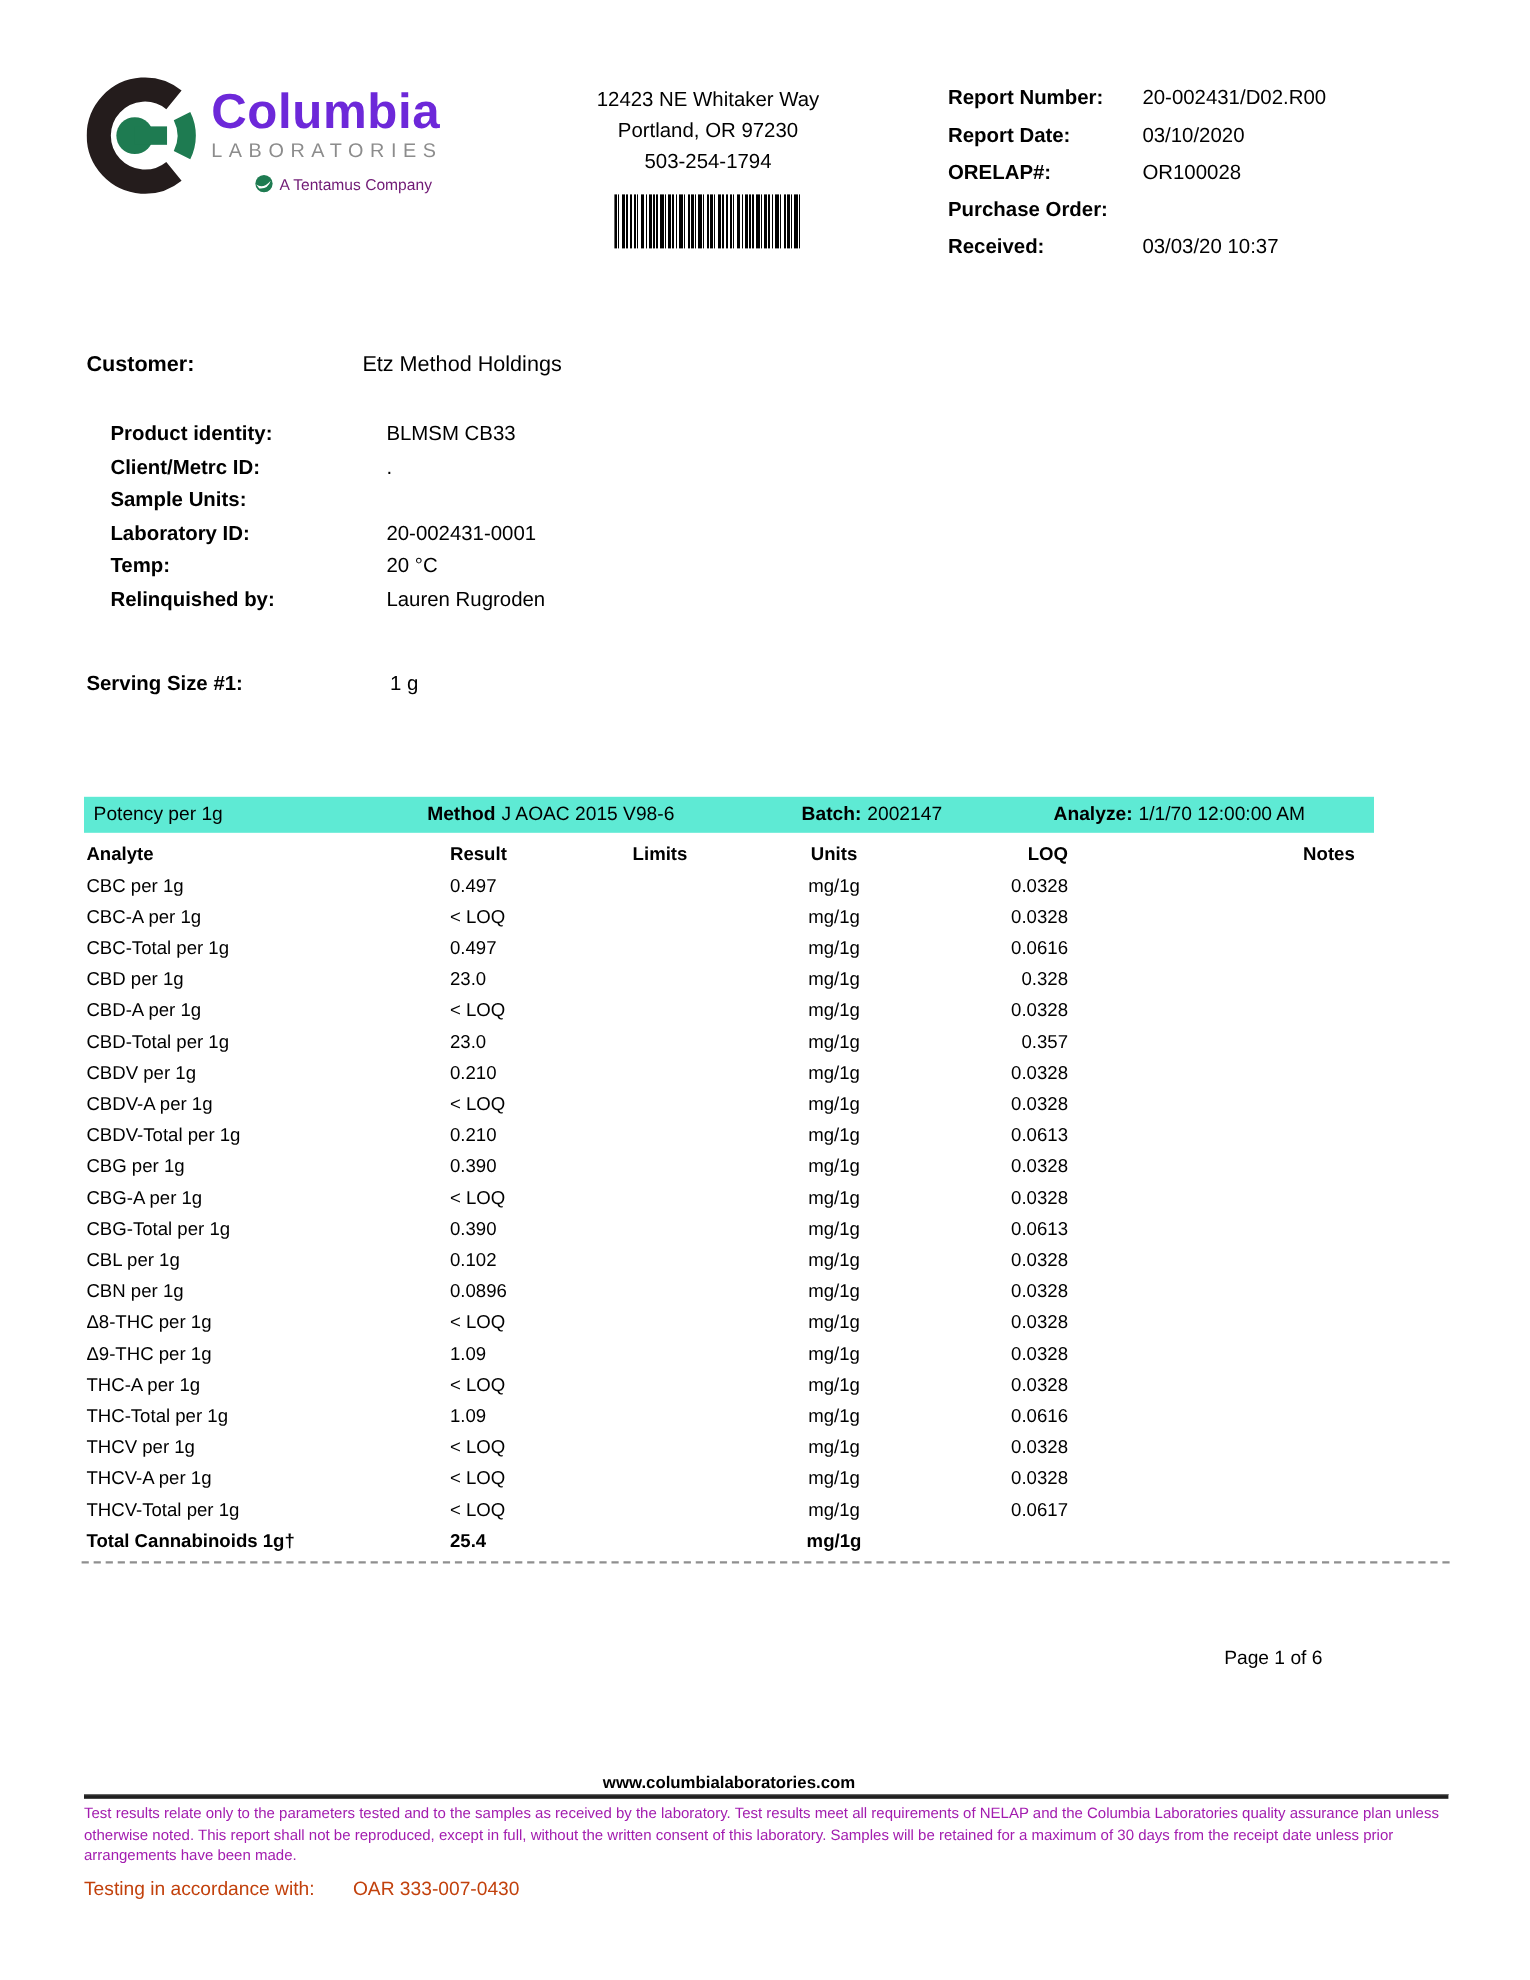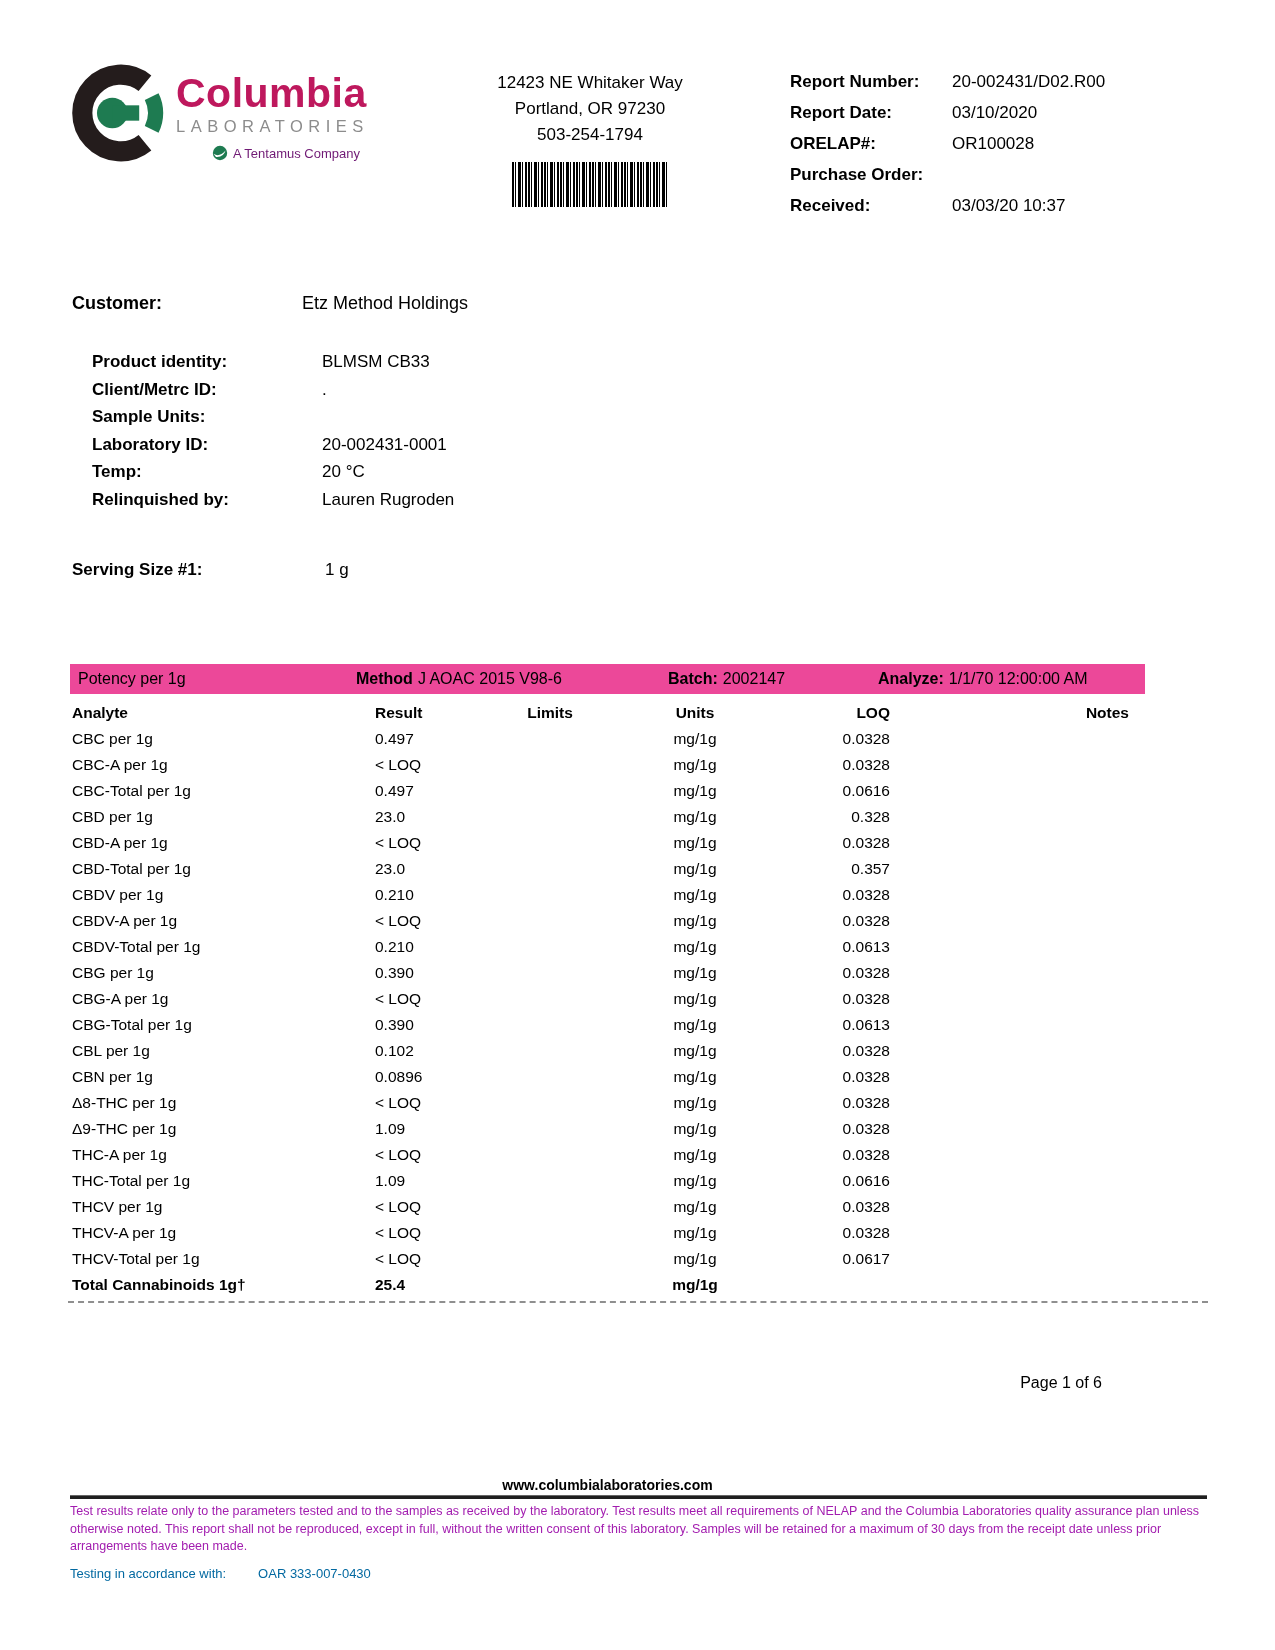--- a/index.html
+++ b/index.html
@@ -4,21 +4,21 @@
 <style>
   * { margin:0; padding:0; box-sizing:border-box; }
   html,body { background:#ffffff; }
   body { font-family:"Liberation Sans", sans-serif; color:#000; }
   .page { position:relative; width:1275px; height:1650px; background:#fff; overflow:hidden; }
 
   
   .logo-block { position:absolute; left:72px; top:60px; display:flex; gap:8px; }
   .logo-mark { width:96px; height:106px; }
   .logo-text { padding-top:12px; }
-  .logo-name { font-size:41px; font-weight:bold; color:#be185d; line-height:42px; letter-spacing:0.5px; }
+  .logo-name { font-size:41px; font-weight:bold; color:#6d28d9; line-height:42px; letter-spacing:0.5px; }
   .logo-sub { font-size:16.5px; color:#8c8c8c; letter-spacing:5.5px; margin-top:3px; }
   .logo-tagline { margin-top:9px; margin-left:36px; display:flex; align-items:center; gap:5px;
                   font-size:13px; font-weight:normal; color:#701a75;text-align:center; }
   .tentamus-icon { width:16px; height:16px; }
 
   .address-block { position:absolute; left:430px; top:70px; width:320px; text-align:center;
                    font-size:17px; line-height:26px; }
   .barcode { position:absolute; left:512px; top:162px; width:156px; height:45px;
              background:repeating-linear-gradient(90deg,
                #000 0,#000 2px,#fff 2px,#fff 3px,
@@ -36,21 +36,21 @@
   .customer-details { position:absolute; left:72px; top:352px; }
   .detail-row { display:flex; height:27.5px; font-size:17px;margin-left:20px; }
   .info-label { width:230px; font-weight:bold; }
   .serving-row { position:absolute; left:72px; top:560px; display:flex; font-size:17px; }
   .serving-row .info-label { width:253px; }
 
   
   .results-title { position:absolute; left:70px; top:610px; width:1075px; text-align:center;
                    font-size:21px; font-weight:bold; }
   .section-bar { position:absolute; left:70px; top:664px; width:1075px; height:30px;
-                 background:#ec4899; font-size:16px; line-height:30px; }
+                 background:#5eead4; font-size:16px; line-height:30px; }
   .section-bar span { position:absolute; white-space:nowrap; }
   .bar-name { left:8px; }
   .bar-method { left:286px; }
   .bar-batch { left:598px; }
   .bar-analyze { left:808px; }
   .section-bar b { margin-right:5px; }
 
   .thead { position:absolute; left:70px; top:701px; width:1075px; display:grid;
            grid-template-columns:305px 95px 160px 130px 130px 255px;
            font-weight:bold; font-size:15.5px; line-height:23px; }
@@ -70,21 +70,21 @@
 
   
   .page-number { position:absolute; left:930px; top:1374px; width:172px; text-align:right;
                  font-size:16px; }
   .website { position:absolute; left:70px; top:1477px; width:1075px; text-align:center;
              font-weight:bold; font-size:14px; }
   .footer-rule { position:absolute; left:70px; top:1495px; width:1137px; height:4px;
                  background:#1f1f1f; border-top:1px solid #666; }
   .disclaimer { position:absolute; left:70px; top:1503px; width:1137px; font-size:12.5px;
                 color:#a21caf; line-height:17.5px; }
-  .testing { position:absolute; left:70px; top:1566px; font-size:13px; color:#0369a1; }
+  .testing { position:absolute; left:70px; top:1566px; font-size:16px; color:#c2410c; }
   .testing-value { margin-left:32px; }
 </style>
 </head>
 <body>
 
 <div class="page">
 
   <div class="logo-block">
     <svg class="logo-mark" viewBox="0 0 100 100">
       <path d="M 76 19 A 40 40 0 1 0 76 81" fill="none" stroke="#241c1c" stroke-width="21"></path>

